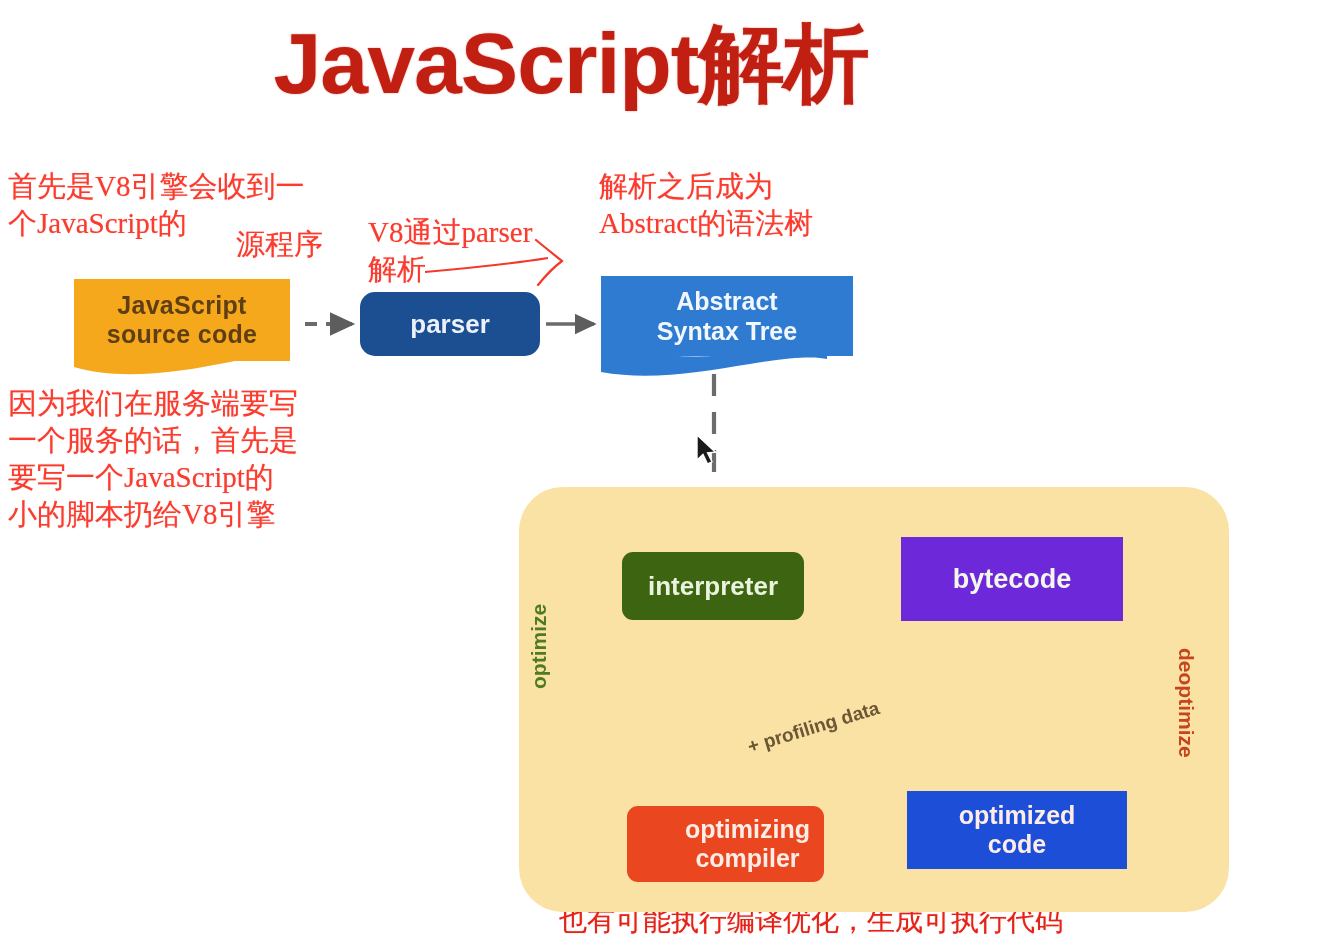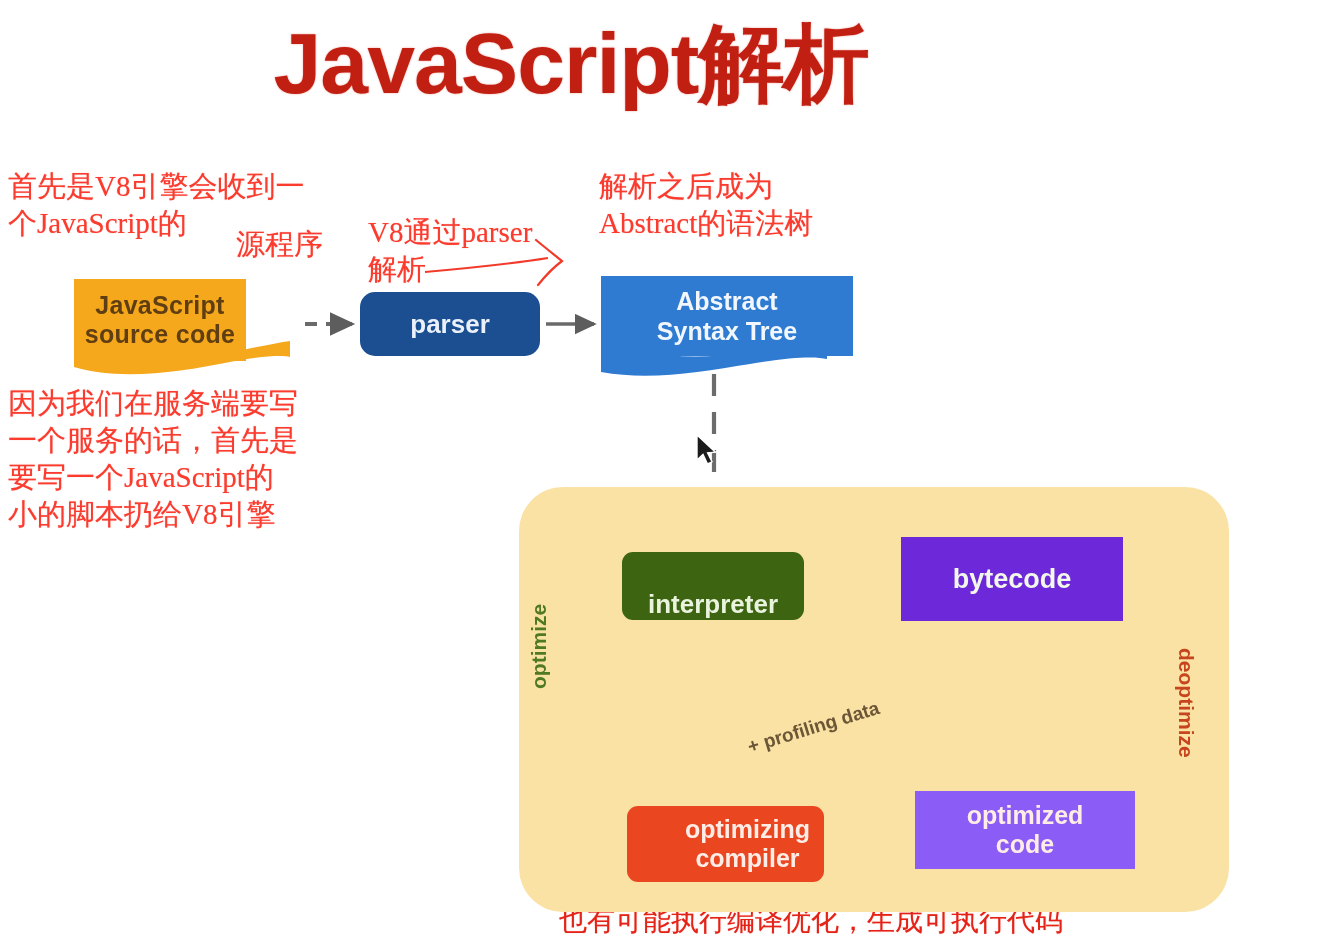--- a/index.html
+++ b/index.html
@@ -54,21 +54,21 @@
     display:flex;
     align-items:center;
     justify-content:center;
     text-align:center;
     box-sizing:border-box;
   }
   .box .lbl{display:block;white-space:pre-line;}
 
   
   #js-src{
-    left:74px;top:279px;width:172px;height:82px;
+    left:74px;top:279px;width:216px;height:82px;
     background:#F5A81C;
     color:#5E3E12;
     font-size:25px;
     line-height:1.18;
     letter-spacing:.3px;
   }
   
   #parser{
     left:360px;top:292px;width:180px;height:64px;
     background:#1B4F91;
@@ -93,21 +93,20 @@
     border-radius:44px;
   }
 
   
   #interpreter{
     left:622px;top:552px;width:182px;height:68px;
     background:#3C6411;
     color:#EAF3DE;
     font-size:26px;
     border-radius:11px;
-    align-items:flex-end;
   }
   
   #bytecode{
     left:901px;top:537px;width:222px;height:84px;
     background:#6d28d9;
     color:#F3F8EC;
     font-size:27px;
   }
   
   #optcomp{
@@ -115,25 +114,24 @@
     background:#EA4620;
     color:#FDEDE6;
     font-size:25px;
     line-height:1.18;
     border-radius:11px;
     padding-left:44px;
   }
   
   #optcode{
     left:907px;top:791px;width:220px;height:78px;
-    background:#8b5cf6;
+    background:#1d4ed8;
     color:#FDEDE6;
     font-size:25px;
     line-height:1.18;
-    margin-left:8px;
   }
 
   
   .edge-label{
     position:absolute;
     font-family:"Liberation Sans", sans-serif;
     font-weight:bold;
     font-size:21px;
     white-space:nowrap;
   }

